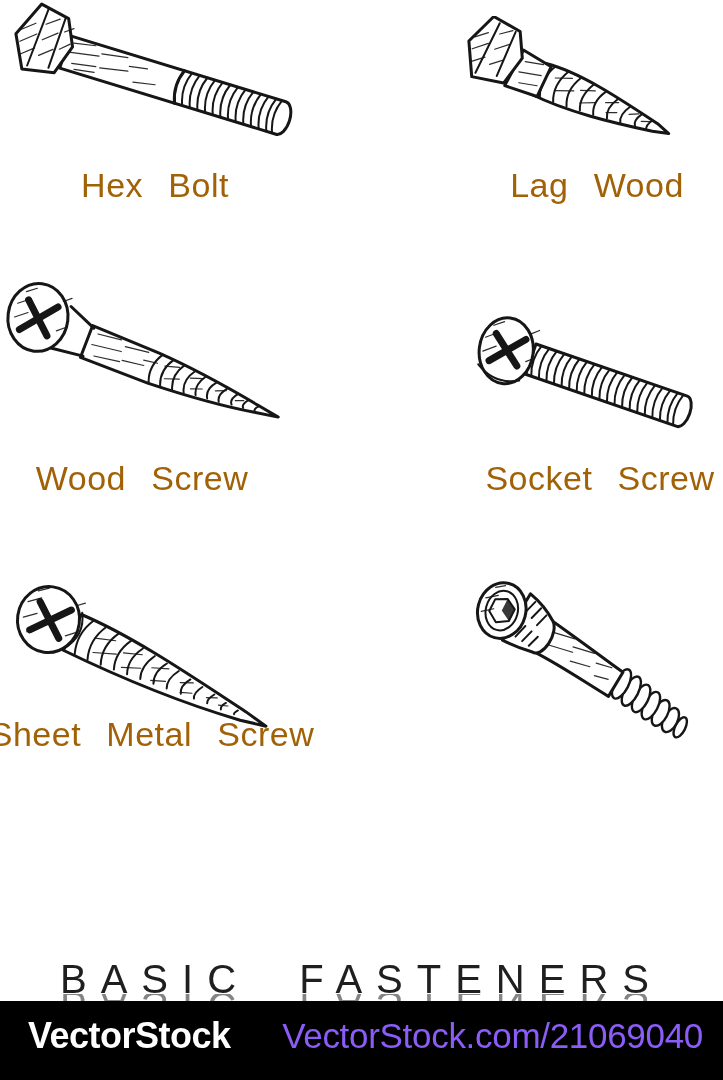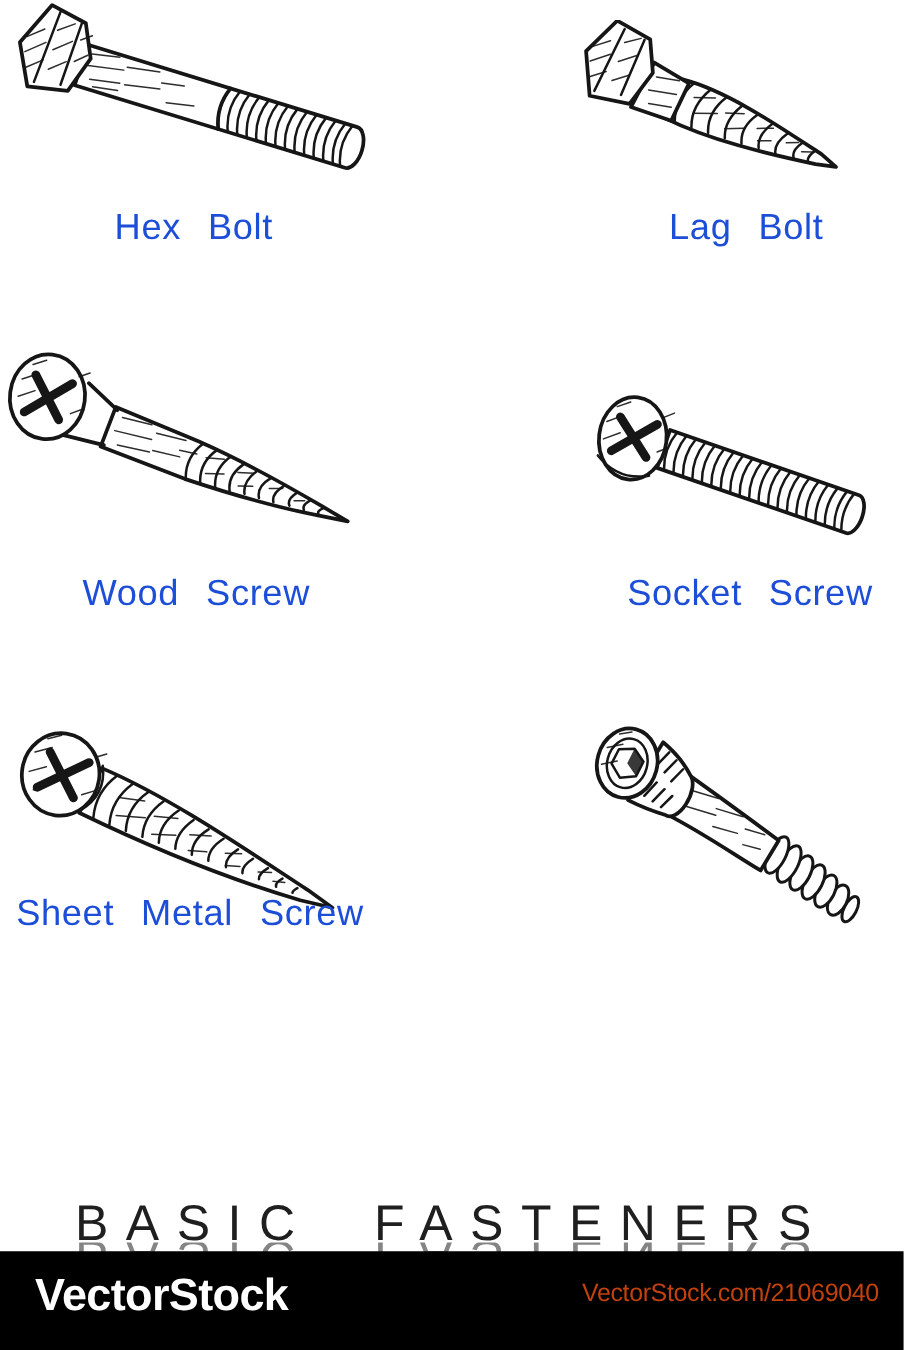--- a/index.html
+++ b/index.html
@@ -6,22 +6,22 @@
   body{
     width:723px;height:1080px;position:relative;overflow:hidden;
     background:#ffffff;
     font-family:"Liberation Sans","DejaVu Sans",sans-serif;
   }
   .canvas{position:absolute;inset:0;}
   .fig{position:absolute;}
   .fig svg{display:block;}
   .caption{
     position:absolute;transform:translateX(-50%);
-    white-space:nowrap;font-size:29px;line-height:1.1;
-    color:#1d4ed8;letter-spacing:.5px;word-spacing:.45em;font-weight:400;text-align:right;
+    white-space:nowrap;font-size:34px;line-height:1.1;
+    color:#a16207;letter-spacing:.5px;word-spacing:.45em;font-weight:400;text-align:right;
   }
   
   .ink{fill:none;stroke:#161616;stroke-width:3;stroke-linecap:round;stroke-linejoin:round;}
   .ink2{fill:none;stroke:#161616;stroke-width:2;stroke-linecap:round;stroke-linejoin:round;}
   .fillw{fill:#ffffff;stroke:#161616;stroke-width:3;stroke-linejoin:round;stroke-linecap:round;}
   .fillw2{fill:#ffffff;stroke:#161616;stroke-width:2.4;stroke-linejoin:round;stroke-linecap:round;}
   .hatch{fill:none;stroke:#161616;stroke-width:1.2;stroke-linecap:round;opacity:.9;}
   .boldx{fill:none;stroke:#161616;stroke-width:7;stroke-linecap:round;}
   
   .title{
@@ -38,21 +38,21 @@
     color:#1f1f1f;letter-spacing:14px;word-spacing:24px;opacity:.55;
     transform:translateY(-8px) scaleY(-1);
   }
   
   .wm-bar{
     position:absolute;left:0;top:1001px;width:723px;height:79px;
     background:#000000;display:flex;align-items:center;justify-content:space-between;
     box-sizing:border-box;padding:0 20px 10px 28px;
   }
   .wm-brand{color:#ffffff;font-size:36px;font-weight:700;letter-spacing:-.5px;}
-  .wm-ref{color:#c2410c;font-size:20px;font-weight:400;letter-spacing:-.3px;}
+  .wm-ref{color:#8b5cf6;font-size:35px;font-weight:400;letter-spacing:-.3px;}
 </style>
 </head>
 <body>
 
 <div class="canvas">
 
   <div class="fig" style="left:4px;top:2px;">
     <svg width="306" height="152" viewBox="0 0 306 152">
       <g transform="translate(4,12) rotate(17 40 38)">
         <g>
@@ -84,41 +84,41 @@
           <path class="hatch" d="M64,26 l18,-4 M62,38 l22,-5 M66,48 l18,-4"></path>
         </g>
         <g>
           <path class="fillw" d="M18,-4 L48,0 L60,24 L52,54 L20,60 L4,28 Z"></path>
           <path class="ink2" d="M26,0 L22,55 M44,2 L43,50"></path>
           <path class="hatch" d="M8,22 l11,-9 M10,34 l13,-11 M14,46 l11,-9 M30,10 l11,-8 M31,26 l12,-10 M32,42 l11,-9"></path>
         </g>
       </g>
     </svg>
   </div>
-  <div class="caption" style="left:597px;top:167px;">Lag Bolt</div>
+  <div class="caption" style="left:597px;top:167px;">Lag Wood</div>
 
   <div class="fig" style="left:2px;top:274px;">
     <svg width="326" height="168" viewBox="0 0 326 168">
       <g transform="translate(2,10) rotate(21 40 40)">
         <g>
           <path class="fillw" d="M86,24 L158,26 C200,28 238,34 268,39 L292,43 L268,47 C240,52 202,56 158,58 L86,58 Z"></path>
           <path class="hatch" d="M94,30 l24,-3 M92,42 l30,-4 M98,52 l26,-4 M124,32 l24,-3 M126,46 l22,-3 M146,38 l14,-2"></path>
           <path class="ink2" d="M162,26 q-10,16 -3,32 M174,27 q-10,15 -3,30 M186,28 q-9,14 -3,27 M198,30 q-9,13 -3,24 M210,31 q-8,12 -3,21 M222,33 q-8,10 -3,18 M234,35 q-7,9 -3,15 M246,36 q-6,8 -2,12 M258,38 q-5,6 -2,9 M270,40 q-4,4 -2,6"></path>
           <path class="hatch" d="M168,36 l14,-4 M172,48 l14,-5 M196,38 l12,-4 M200,48 l11,-4 M224,41 l10,-4 M246,43 l8,-3"></path>
         </g>
         <g>
           <path class="ink" d="M59,14 L88,26 M55,60 L88,56"></path>
           <ellipse class="fillw" cx="32" cy="36" rx="30" ry="34" transform="rotate(-14 32 36)"></ellipse>
           <path class="boldx" d="M17,23 L47,50 M47,19 L19,54"></path>
           <path class="hatch" d="M12,16 l9,-7 M8,30 l11,-9 M10,44 l11,-9 M17,56 l10,-9 M50,12 l7,-6 M54,42 l8,-7"></path>
         </g>
       </g>
     </svg>
   </div>
-  <div class="caption" style="left:157px;top:460px;">Wood Screw</div>
+  <div class="caption" style="left:142px;top:460px;">Wood Screw</div>
 
   <div class="fig" style="left:474px;top:306px;">
     <svg width="248" height="132" viewBox="0 0 248 132">
       <g transform="translate(2,6) rotate(19 34 40)">
         <g>
           <path class="fillw" d="M56,24 L216,24 a8,16 0 0 1 0,32 L56,56 Z"></path>
           <path class="ink2" d="M62,24 q-6,16 0,32 M70,24 q-6,16 0,32 M78,24 q-6,16 0,32 M86,24 q-6,16 0,32 M94,24 q-6,16 0,32 M102,24 q-6,16 0,32 M110,24 q-6,16 0,32 M118,24 q-6,16 0,32 M126,24 q-6,16 0,32 M134,24 q-6,16 0,32 M142,24 q-6,16 0,32 M150,24 q-6,16 0,32 M158,24 q-6,16 0,32 M166,24 q-6,16 0,32 M174,24 q-6,16 0,32 M182,24 q-6,16 0,32 M190,24 q-6,16 0,32 M198,24 q-6,16 0,32 M206,24 q-6,16 0,32 M212,24 q-6,16 0,32"></path>
         </g>
         <g>
           <ellipse class="fillw" cx="30" cy="40" rx="27" ry="33" transform="rotate(-12 30 40)"></ellipse>

